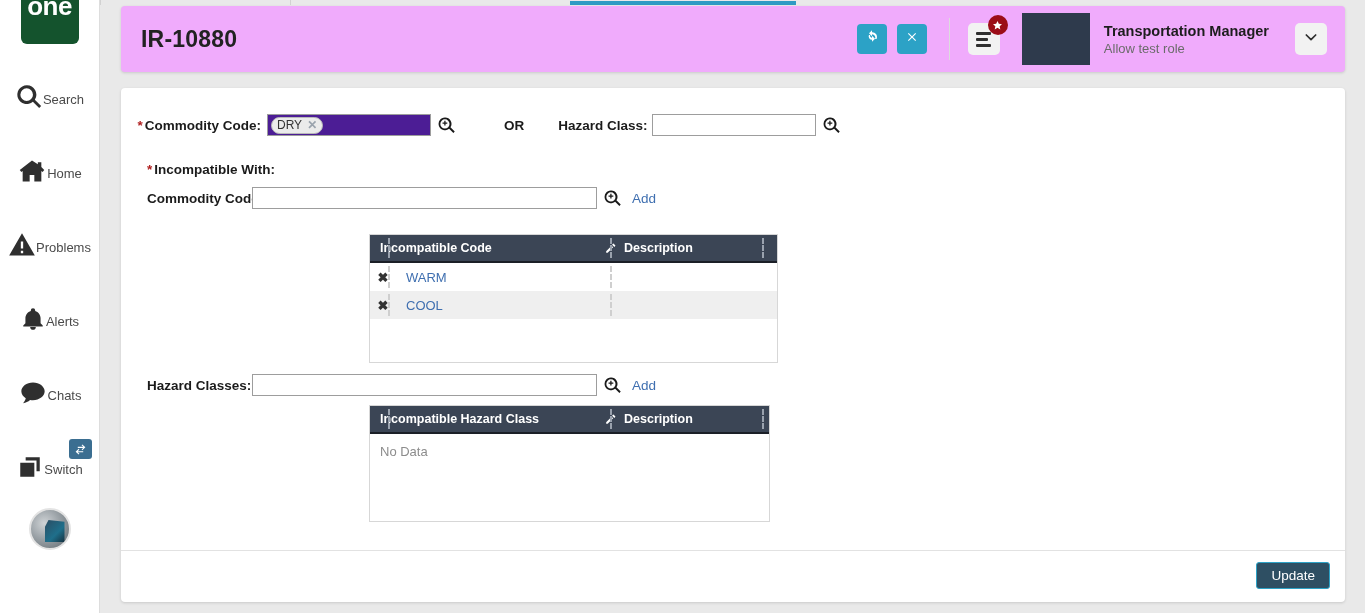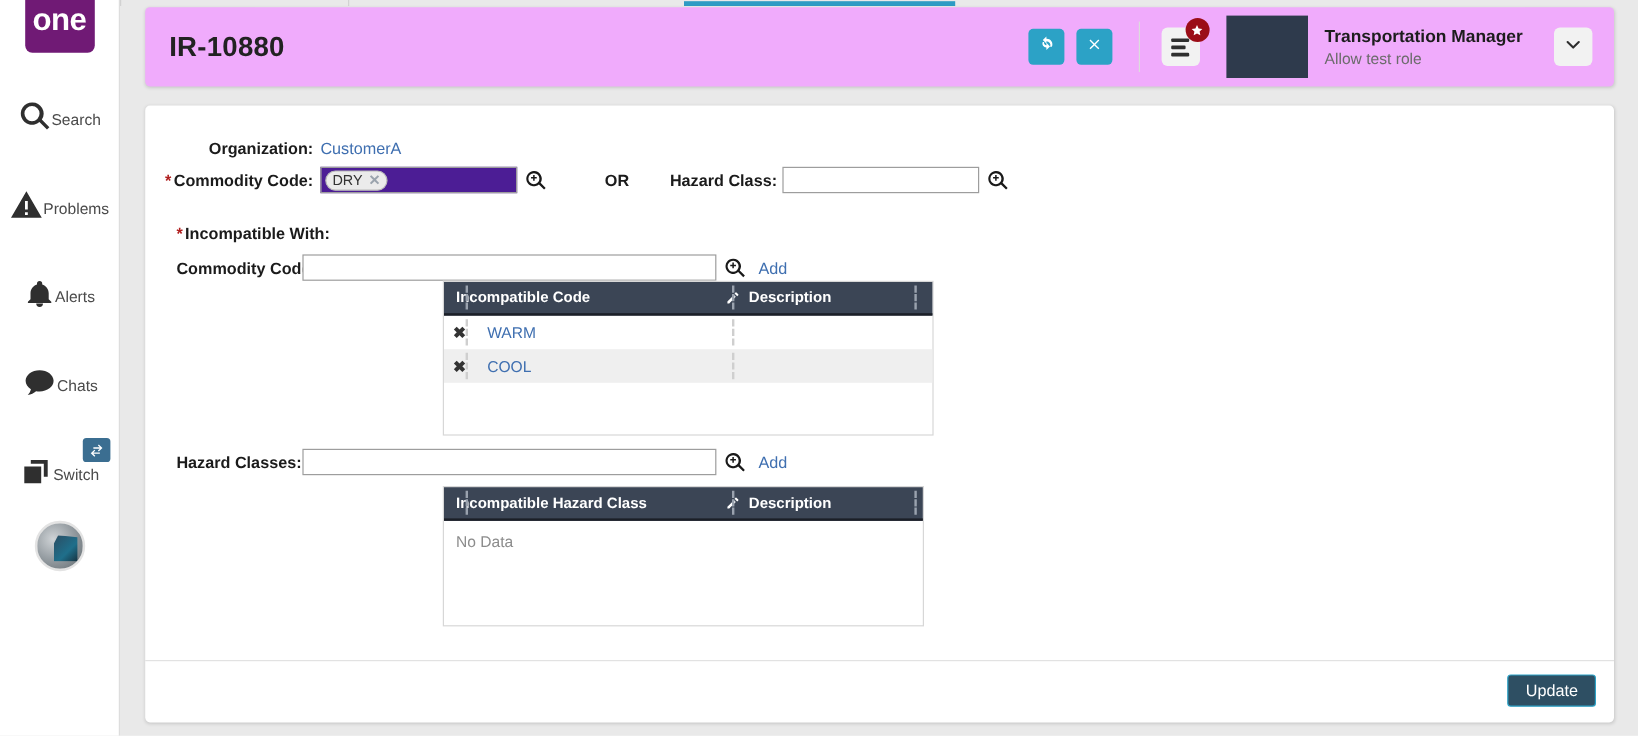--- a/index.html
+++ b/index.html
@@ -15,23 +15,23 @@
   #sidebar {
     position: absolute; left: 0; top: 0;
     width: 100px; height: 613px;
     background: #ffffff;
     border-right: 1px solid #dddddd;
     display: flex; flex-direction: column;
     align-items: center;
   }
   #brand-logo {
     width: 58px; height: 44px;
-    background: #701a75;
+    background: #14532d;
     border-radius: 0 0 6px 6px;
-    display: flex; align-items: center; justify-content: center;
+    display: flex; justify-content: center;
     margin-bottom: 16px;
     overflow: hidden;
   }
   #brand-logo span {
     color: #ffffff; font-size: 26px; font-weight: bold;
     letter-spacing: -0.5px; line-height: 0.9;
     position: relative; top: -5px;
   }
   .nav-item {
     width: 100px; height: 74px;
@@ -246,20 +246,28 @@
 
   <div class="nav-item">
     <div class="nav-icon">
       <svg width="28" height="28" viewBox="0 0 24 24">
           <path d="M10 2a8 8 0 105.3 14l5.4 5.4 1.7-1.7-5.4-5.4A8 8 0 0010 2zm0 2.6a5.4 5.4 0 110 10.8 5.4 5.4 0 010-10.8z"></path>
         </svg>
     </div>
     <div class="nav-label">Search</div>
   </div>
 
+  <div class="nav-item">
+    <div class="nav-icon">
+      <svg width="30" height="28" viewBox="0 0 24 24">
+          <path d="M12 3L1.5 11.2l1.4 1.6L4 11.9V21h6v-5.5h4V21h6v-9.1l1.1.9 1.4-1.6L20 8.6V4.4h-3v1.8L12 3z"></path>
+        </svg>
+    </div>
+    <div class="nav-label">Home</div>
+  </div>
 
   <div class="nav-item">
     <div class="nav-icon">
       <svg width="28" height="28" viewBox="0 0 24 24">
           <path d="M12 2L1 21h22L12 2zm-1 7h2v6h-2V9zm0 8h2v2h-2v-2z"></path>
         </svg>
     </div>
     <div class="nav-label">Problems</div>
   </div>
 
@@ -355,24 +363,20 @@
             <path d="M5 9l7 7 7-7"></path>
           </svg>
       </span>
     </div>
   </div>
 </div>
 
 <div id="content-card">
   <div id="form-area">
 
-    <div class="row" style="margin-top:10px;">
-      <div class="lbl" style="width:140px;">Organization:</div>
-      <div class="val-link" style="margin-left:6px;">CustomerA</div>
-    </div>
 
     <div class="row" style="margin-top:8px;">
       <div class="lbl" style="width:140px;">
         <span class="req-star">*</span><span>Commodity Code:</span>
       </div>
       <div id="commodity-chip-box" style="margin-left:6px;">
         <span class="chip">
           <span>DRY</span>
           <span class="chip-x">✕</span>
         </span>

